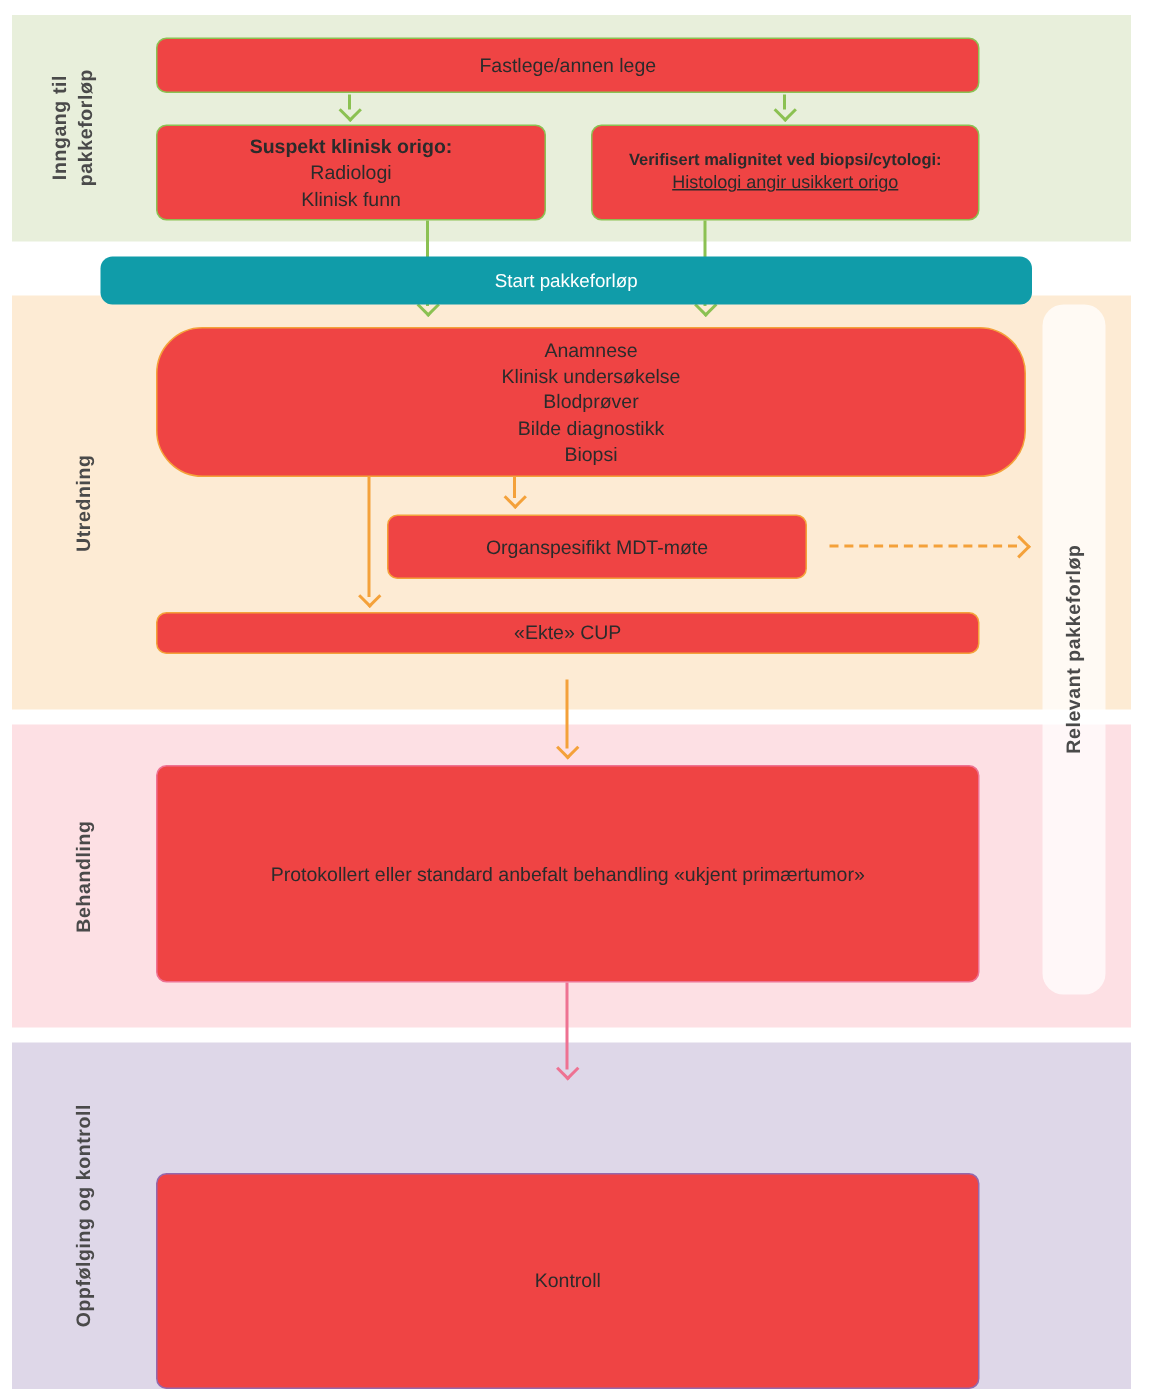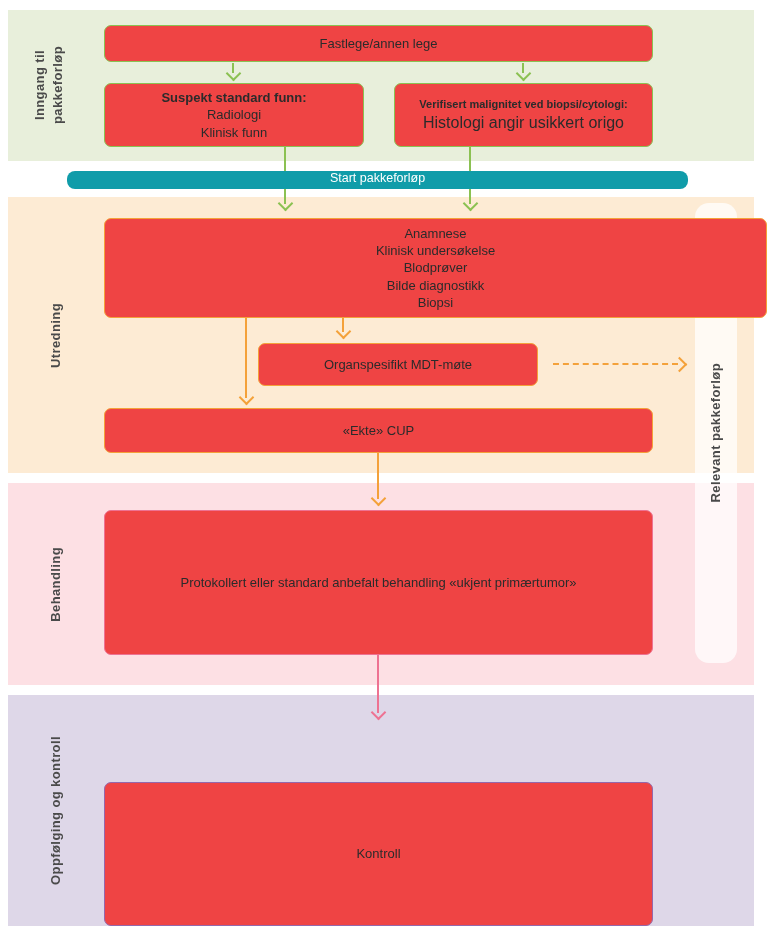--- a/index.html
+++ b/index.html
@@ -31,26 +31,26 @@
     display:flex; flex-direction:column; align-items:center; justify-content:center;
     text-align:center; font-size:13px; line-height:1.32; padding:2px 8px; box-sizing:border-box;
   }
   .b-green  { border:1.6px solid #8bc152; }
   .b-orange { border:1.6px solid #f4a13a; }
   .b-pink   { border:1.6px solid #ee7292; }
   .b-purple { border:1.6px solid #9468ac; }
   .pre { white-space:pre-line; }
   .box-title { font-weight:700; }
   .title-sm { font-size:11px; }
-  .body-sm { font-size:16px; }
+  .body-sm { font-size:12px;text-decoration:underline; }
 
   .startbar {
-    position:absolute; left:67px; top:171px; width:621px; height:18px;
+    position:absolute; left:67px; top:171px; width:621px; height:32px;
     background:#109ca9; border-radius:8px; z-index:5;
-    display:flex; justify-content:center;
+    display:flex; align-items:center; justify-content:center;
     color:#ffffff; font-size:12.5px;
   }
 
   .vline { position:absolute; width:2px; z-index:3; }
   .hline-dashed { position:absolute; height:0; border-top:2px dashed #f4a13a; z-index:3; }
   .l-green { background:#8bc152; }
   .l-orange { background:#f4a13a; }
   .l-pink { background:#ee7292; }
   .chev { position:absolute; width:9px; height:9px; z-index:3;
           border-right:2px solid; border-bottom:2px solid; background:transparent; }
@@ -99,43 +99,43 @@
   <div class="chev chev-down c-orange" style="left:373px; top:493px;"></div>
 
   <div class="vline l-pink" style="left:377px; top:655px; height:58px;"></div>
   <div class="chev chev-down c-pink" style="left:373px; top:707px;"></div>
 
   <div class="node b-green" style="left:104px; top:25px; width:549px; height:37px;">
     <span>Fastlege/annen lege</span>
   </div>
 
   <div class="node b-green" style="left:104px; top:83px; width:260px; height:64px;">
-    <span class="box-title">Suspekt standard funn:</span>
+    <span class="box-title">Suspekt klinisk origo:</span>
     <span class="pre">Radiologi
 Klinisk funn</span>
   </div>
 
   <div class="node b-green" style="left:394px; top:83px; width:259px; height:64px;">
     <span class="box-title title-sm">Verifisert malignitet ved biopsi/cytologi:</span>
     <span class="body-sm">Histologi angir usikkert origo</span>
   </div>
 
-  <div class="node b-orange" style="left:104px; top:218px; width:663px; height:100px;">
+  <div class="node b-orange" style="left:104px; top:218px; width:580px; height:100px;border-radius:31px;">
     <span class="pre">Anamnese
 Klinisk undersøkelse
 Blodprøver
 Bilde diagnostikk
 Biopsi</span>
   </div>
 
   <div class="node b-orange" style="left:258px; top:343px; width:280px; height:43px;">
     <span>Organspesifikt MDT-møte</span>
   </div>
 
-  <div class="node b-orange" style="left:104px; top:408px; width:549px; height:45px;">
+  <div class="node b-orange" style="left:104px; top:408px; width:549px; height:28px;">
     <span>«Ekte» CUP</span>
   </div>
 
   <div class="node b-pink" style="left:104px; top:510px; width:549px; height:145px;">
     <span>Protokollert eller standard anbefalt behandling «ukjent primærtumor»</span>
   </div>
 
   <div class="node b-purple" style="left:104px; top:734px; width:549px; height:144px;margin-top:48px;">
     <span>Kontroll</span>
   </div>

